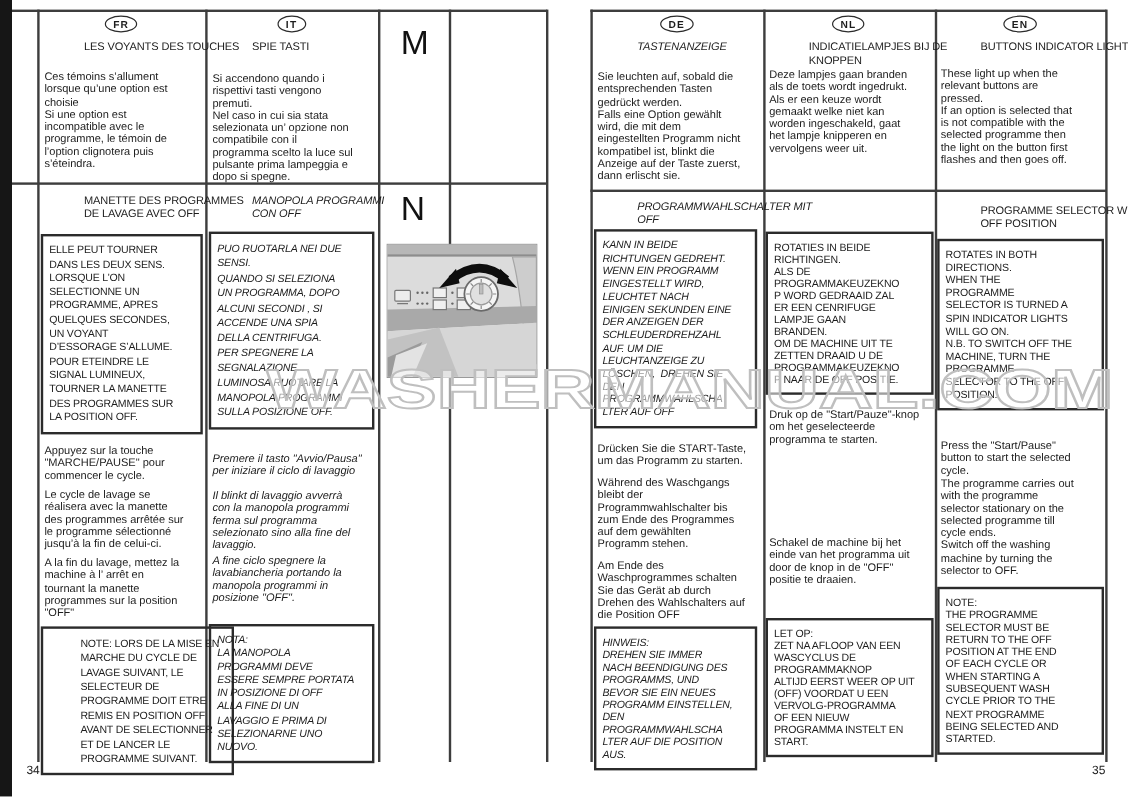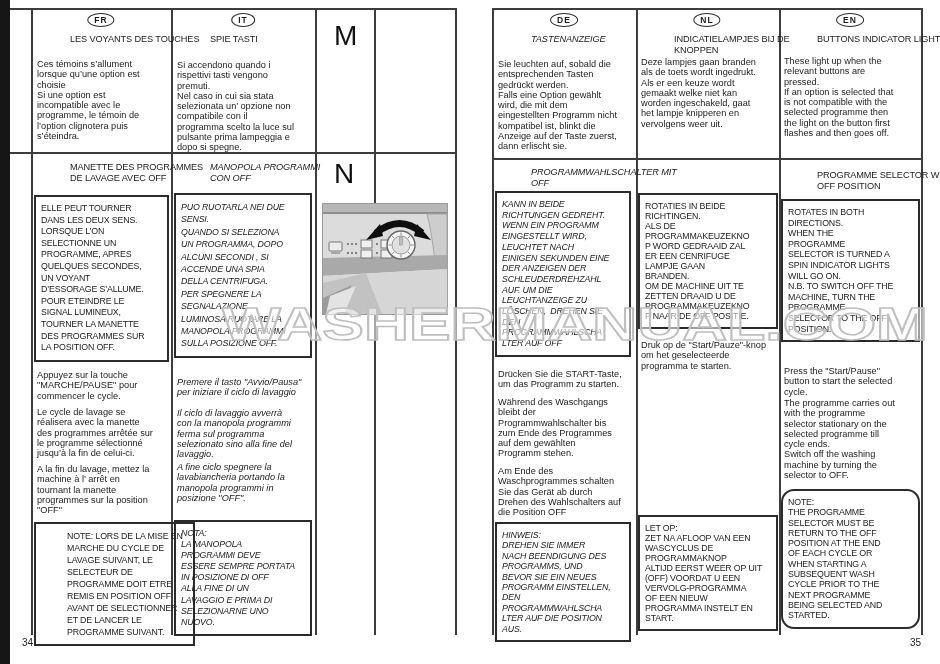--- a/index.html
+++ b/index.html
@@ -108,21 +108,21 @@
 ALCUNI SECONDI , SI
 ACCENDE UNA SPIA
 DELLA CENTRIFUGA.
 PER SPEGNERE LA
 SEGNALAZIONE
 LUMINOSA RUOTARE LA
 MANOPOLA PROGRAMMI
 SULLA POSIZIONE OFF.</div>
   <div class="txt italic" style="left:177px;top:377px;width:134px;">Premere il tasto "Avvio/Pausa"
 per iniziare il ciclo di lavaggio</div>
-  <div class="txt italic" style="left:177px;top:408px;width:134px;">Il ciclo di lavaggio avverrà
+  <div class="txt italic" style="left:177px;top:408px;width:134px;">Il blinkt di lavaggio avverrà
 con la manopola programmi
 ferma sul programma
 selezionato sino alla fine del
 lavaggio.</div>
   <div class="txt italic" style="left:177px;top:462px;width:134px;">A fine ciclo spegnere la
 lavabiancheria portando la
 manopola programmi in
 posizione "OFF".</div>
   <div class="txt boxed italic" style="left:174px;top:520px;width:124px;line-height:11.1px;">NOTA:
 LA MANOPOLA
@@ -261,20 +261,24 @@
 ER EEN CENRIFUGE
 LAMPJE GAAN
 BRANDEN.
 OM DE MACHINE UIT TE
 ZETTEN DRAAID U DE
 PROGRAMMAKEUZEKNO
 P NAAR DE OFF POSITIE.</div>
   <div class="txt" style="left:641px;top:340px;width:134px;">Druk op de "Start/Pauze"-knop
 om het geselecteerde
 programma te starten.</div>
+  <div class="txt" style="left:641px;top:447px;width:134px;">Schakel de machine bij het
+einde van het programma uit
+door de knop in de "OFF"
+positie te draaien.</div>
   <div class="txt boxed" style="left:638px;top:515px;width:126px;line-height:10px;">LET OP:
 ZET NA AFLOOP VAN EEN
 WASCYCLUS DE
 PROGRAMMAKNOP
 ALTIJD EERST WEER OP UIT
 (OFF) VOORDAT U EEN
 VERVOLG-PROGRAMMA
 OF EEN NIEUW
 PROGRAMMA INSTELT EN
 START.</div>
@@ -307,21 +311,21 @@
 button to start the selected
 cycle.</div>
   <div class="txt" style="left:784px;top:398px;width:134px;">The programme carries out
 with the programme
 selector stationary on the
 selected programme till
 cycle ends.
 Switch off the washing
 machine by turning the
 selector to OFF.</div>
-  <div class="txt boxed" style="left:781px;top:489px;width:125px;line-height:10.3px;border-radius:13px;">NOTE:
+  <div class="txt boxed" style="left:781px;top:489px;width:125px;line-height:10.3px;">NOTE:
 THE PROGRAMME
 SELECTOR MUST BE
 RETURN TO THE OFF
 POSITION AT THE END
 OF EACH CYCLE OR
 WHEN STARTING A
 SUBSEQUENT WASH
 CYCLE PRIOR TO THE
 NEXT PROGRAMME
 BEING SELECTED AND

